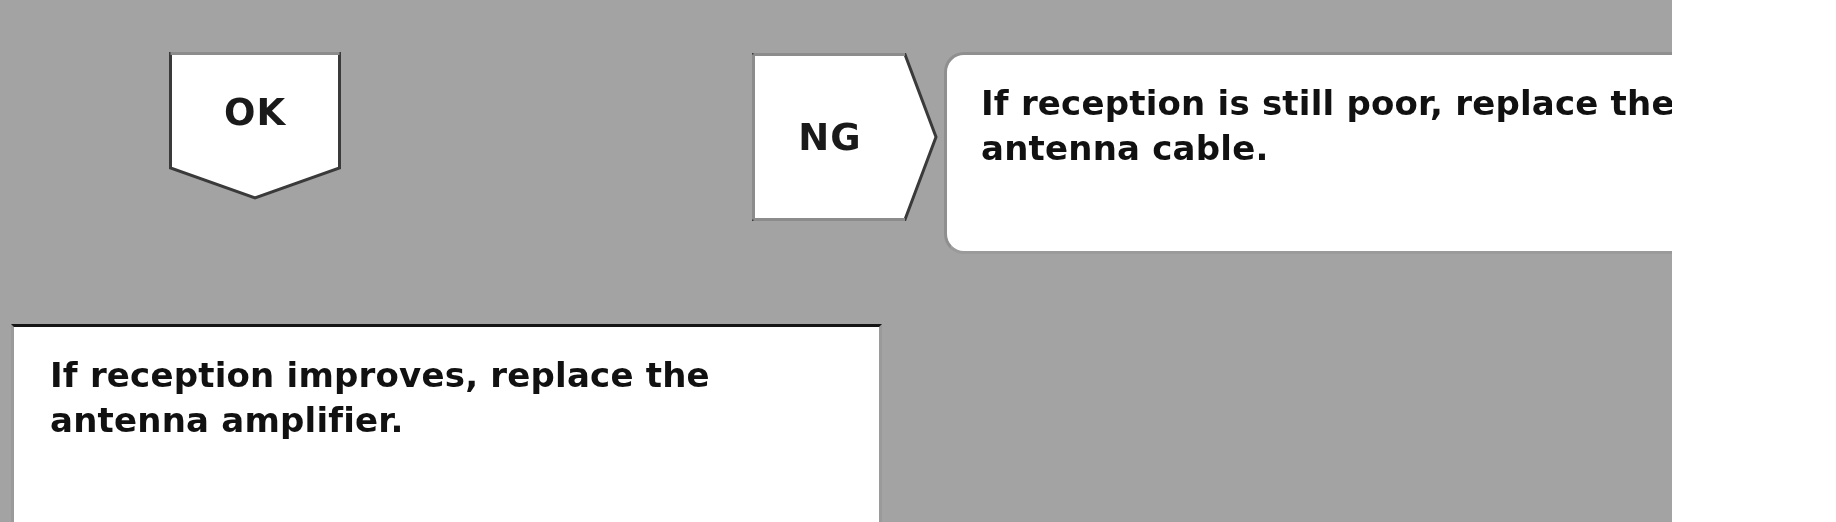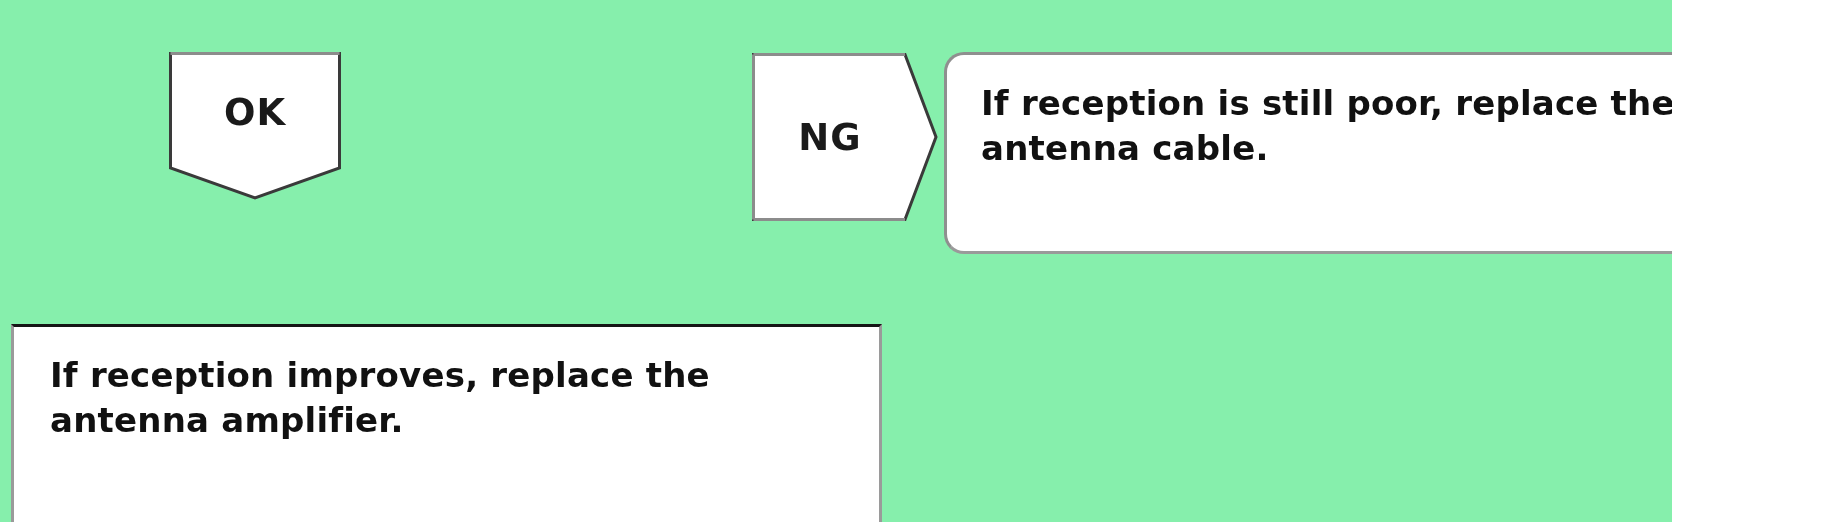--- a/index.html
+++ b/index.html
@@ -8,21 +8,21 @@
     padding: 0;
     background: #ffffff;
   }
   body {
     font-family: "DejaVu Sans", sans-serif;
   }
   #canvas {
     position: relative;
     width: 1672px;
     height: 522px;
-    background: #86efac;
+    background: #a3a3a3;
     overflow: hidden;
   }
 
   
   .shape-wrap {
     position: absolute;
   }
   .shape-wrap svg {
     display: block;
     position: absolute;

